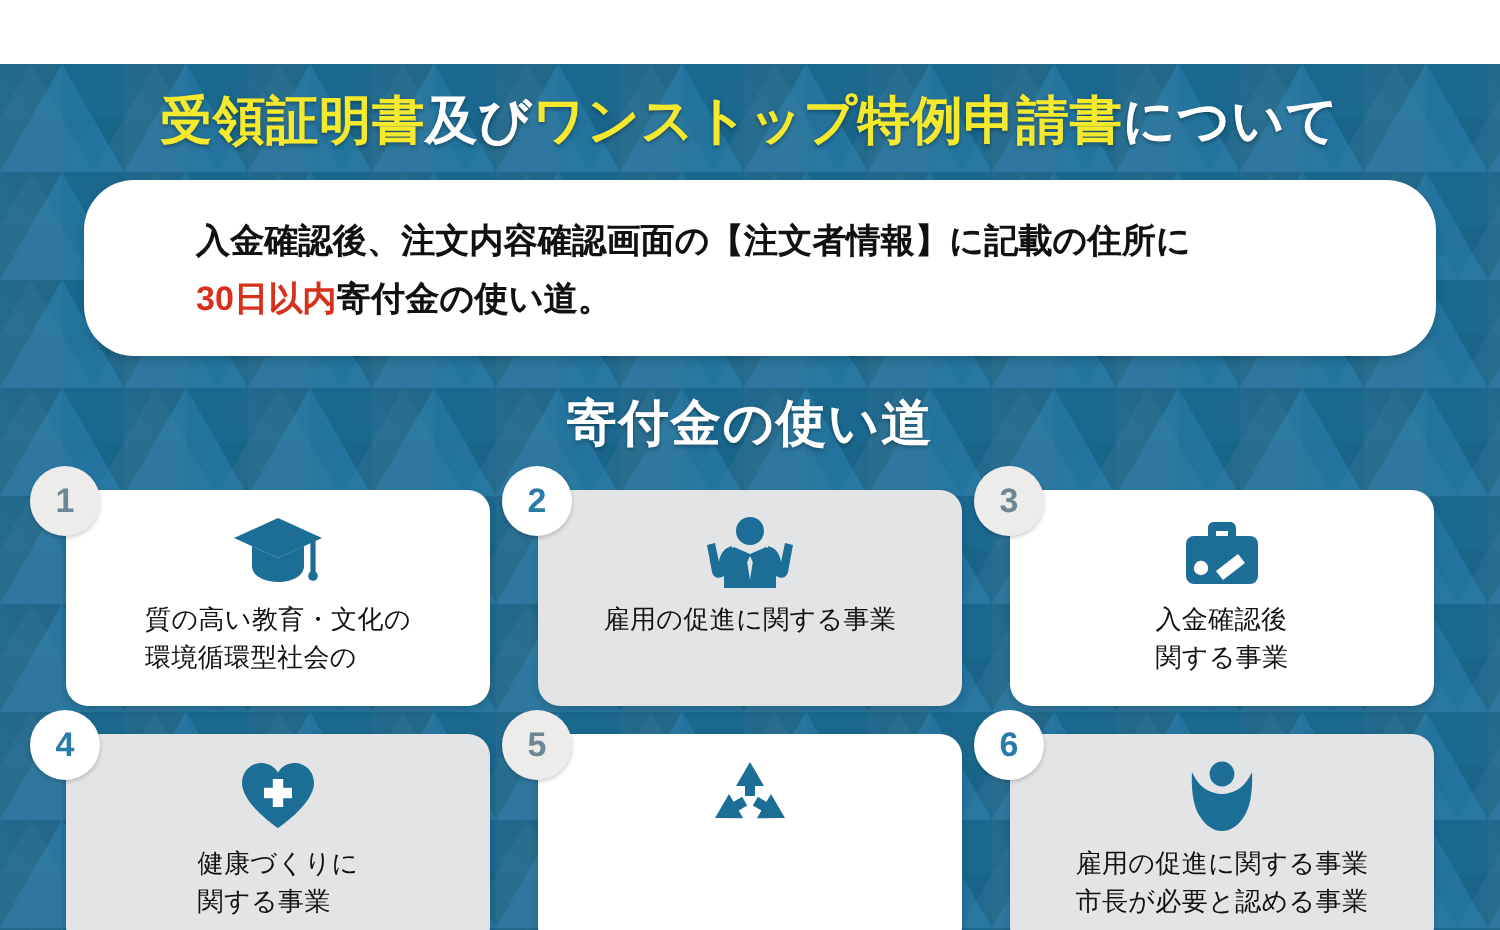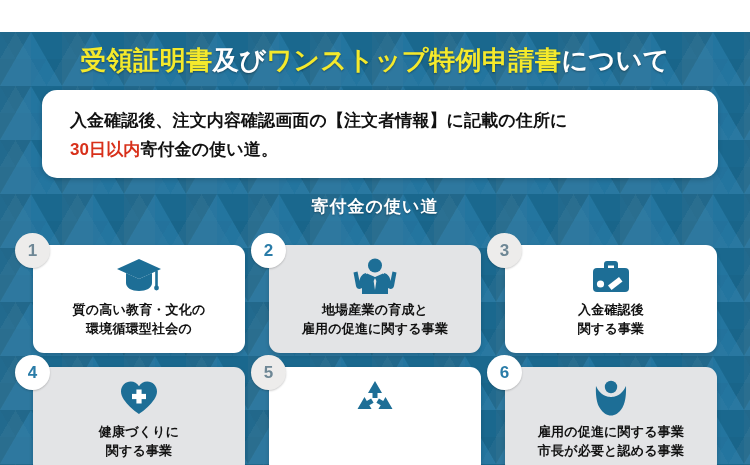--- a/index.html
+++ b/index.html
@@ -52,43 +52,43 @@
   .t-wh { color: #ffffff; }
 
   
   .notice-card {
     position: absolute;
     left: 42px;
     top: 58px;
     width: 676px;
     height: 88px;
     background: #ffffff;
-    border-radius: 15px;
+    border-radius: 25px;
     box-shadow: 0 2px 5px rgba(0,0,0,0.18);
     box-sizing: border-box;
-    padding: 16px 0 0 28px;
+    padding: 16px 0 0 56px;
   }
   .notice-line {
     font-size: 17px;
     font-weight: bold;
     color: #111111;
     line-height: 29px;
     white-space: nowrap;
     letter-spacing: 0.1px;
   }
   .n-red { color: #d8301a; }
 
   
   .section-heading {
     position: absolute;
     top: 163px;
     left: 0;
     width: 750px;
     text-align: center;
-    font-size: 17px;
+    font-size: 25px;
     font-weight: bold;
     color: #ffffff;
     letter-spacing: 1px;
     text-shadow: 0 1px 2px rgba(0,0,0,0.30);
   }
 
   
   .grid {
     position: absolute;
     left: 33px;
@@ -141,23 +141,23 @@
   .card-icon {
     height: 40px;
     display: flex;
     align-items: center;
     justify-content: center;
     margin-bottom: 4px;
   }
   .card-icon svg { display: block; }
 
   .card-label {
-    text-align: center;
+    text-align: left;
     font-size: 13px;
-    font-weight: bold;
+    font-weight: normal;
     color: #121212;
     line-height: 19px;
     letter-spacing: 0.2px;
     white-space: nowrap;
   }
 </style>
 </head>
 <body>
 
 <div id="stage">
@@ -209,21 +209,20 @@
         <svg width="44" height="38" viewBox="0 0 44 38">
           <circle cx="22" cy="8.5" r="7" fill="#1d6e96"></circle>
           <path d="M13 16 C9 17 7 20 6.5 24 L4.5 14.5 L0.5 15.5 L3 29 C3.5 31.5 6 32.5 8 31.5 L12 29.5 Z" fill="#1d6e96"></path>
           <path d="M31 16 C35 17 37 20 37.5 24 L39.5 14.5 L43.5 15.5 L41 29 C40.5 31.5 38 32.5 36 31.5 L32 29.5 Z" fill="#1d6e96"></path>
           <path d="M14 16.5 L22 20 L30 16.5 C33.5 18 35 21 35 25 L35 37 L9 37 L9 25 C9 21 10.5 18 14 16.5 Z" fill="#1d6e96"></path>
           <polygon points="22,20 19.5,16.5 24.5,16.5" fill="#e3e4e6"></polygon>
           <polygon points="22,21 23.4,24 22,33 20.6,24" fill="#e3e4e6"></polygon>
         </svg>
       </div>
       <div class="card-label">
-        <div>地場産業の育成と</div>
         <div>雇用の促進に関する事業</div>
       </div>
     </div>
 
     <div class="use-card bg-white">
       <div class="num-badge badge-gray">3</div>
       <div class="card-icon">
         <svg width="44" height="38" viewBox="0 0 44 38">
           <path d="M15 7 L15 11 L19 11 L19 8.5 L25 8.5 L25 11 L29 11 L29 7 C29 5.3 27.8 4 26 4 L18 4 C16.2 4 15 5.3 15 7 Z" fill="#1d6e96"></path>
           <rect x="4" y="11" width="36" height="24" rx="4" fill="#1d6e96"></rect>

